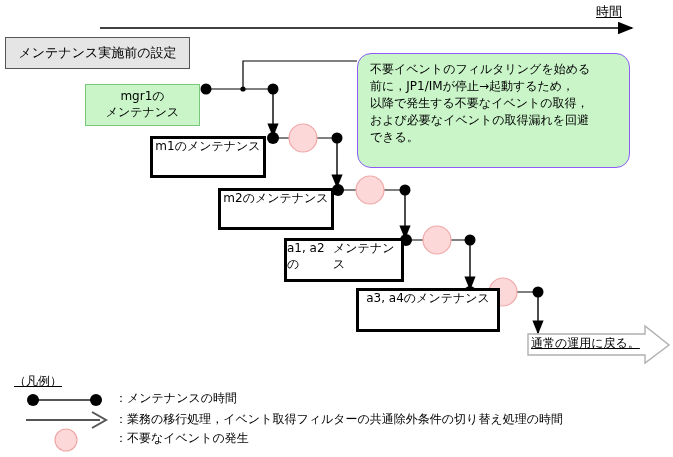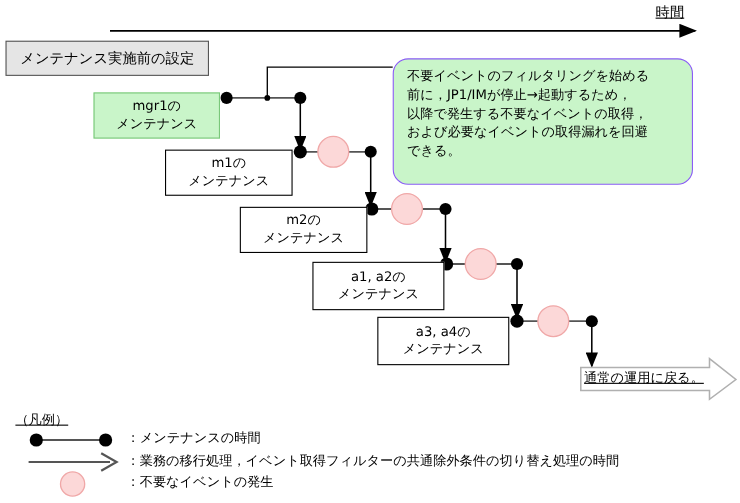--- a/index.html
+++ b/index.html
@@ -34,29 +34,29 @@
   .box-mgr{
     position:absolute;left:85px;top:84px;width:115px;height:42px;
     background:#c9f5c9;border:1px solid #7ac77a;
     box-sizing:border-box;
     display:flex;flex-direction:column;align-items:center;justify-content:center;
     font-size:12px;line-height:1.3;
   }
 
   
   .stepbox{
-    position:absolute;border:1px solid #000000;background:#fff;
-    box-sizing:border-box;
-    display:flex;flex-direction:column;align-items:center;justify-content:center;
+    position:absolute;border:3px solid #000000;background:#fff;
+    box-sizing:border-box;
+    display:flex;flex-direction:row;justify-content:center;
     font-size:12px;line-height:1.3;
   }
   .s1{left:150px;top:136px;width:116px;height:42px;}
   .s2{left:218px;top:188px;width:116px;height:42px;}
   .s3{left:284px;top:238px;width:120px;height:44px;}
-  .s4{left:343px;top:288px;width:120px;height:44px;}
+  .s4{left:356px;top:288px;width:144px;height:44px;}
 
   
   .callout{
     position:absolute;left:357px;top:53px;width:273px;height:115px;
     background:#c9f5c9;border:1px solid #8b5cf6;border-radius:14px;
     box-sizing:border-box;
     padding:7px 10px 0 12px;
     font-size:12px;line-height:1.42;
   }
 

